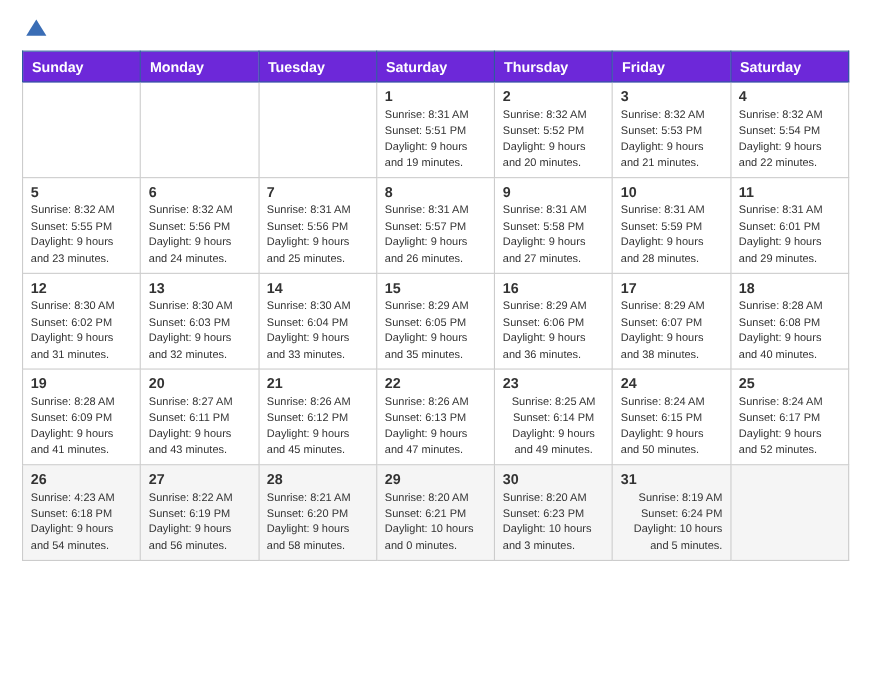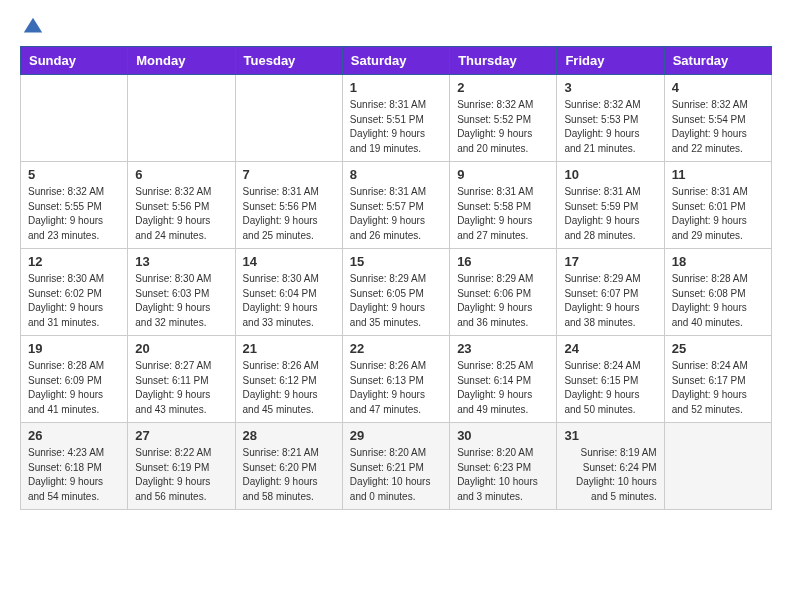--- a/index.html
+++ b/index.html
@@ -292,21 +292,21 @@
           </td>
           <td>
             <span class="day-num">22</span>
             <div class="day-info" style="white-space: pre-line;">Sunrise: 8:26 AM
 Sunset: 6:13 PM
 Daylight: 9 hours
 and 47 minutes.</div>
           </td>
           <td>
             <span class="day-num">23</span>
-            <div class="day-info" style="white-space: pre-line;">Sunrise: 8:25 AM
+            <div class="day-info" style="white-space: pre-line; text-align: center;">Sunrise: 8:25 AM
 Sunset: 6:14 PM
 Daylight: 9 hours
 and 49 minutes.</div>
           </td>
           <td>
             <span class="day-num">24</span>
             <div class="day-info" style="white-space: pre-line;">Sunrise: 8:24 AM
 Sunset: 6:15 PM
 Daylight: 9 hours
 and 50 minutes.</div>

